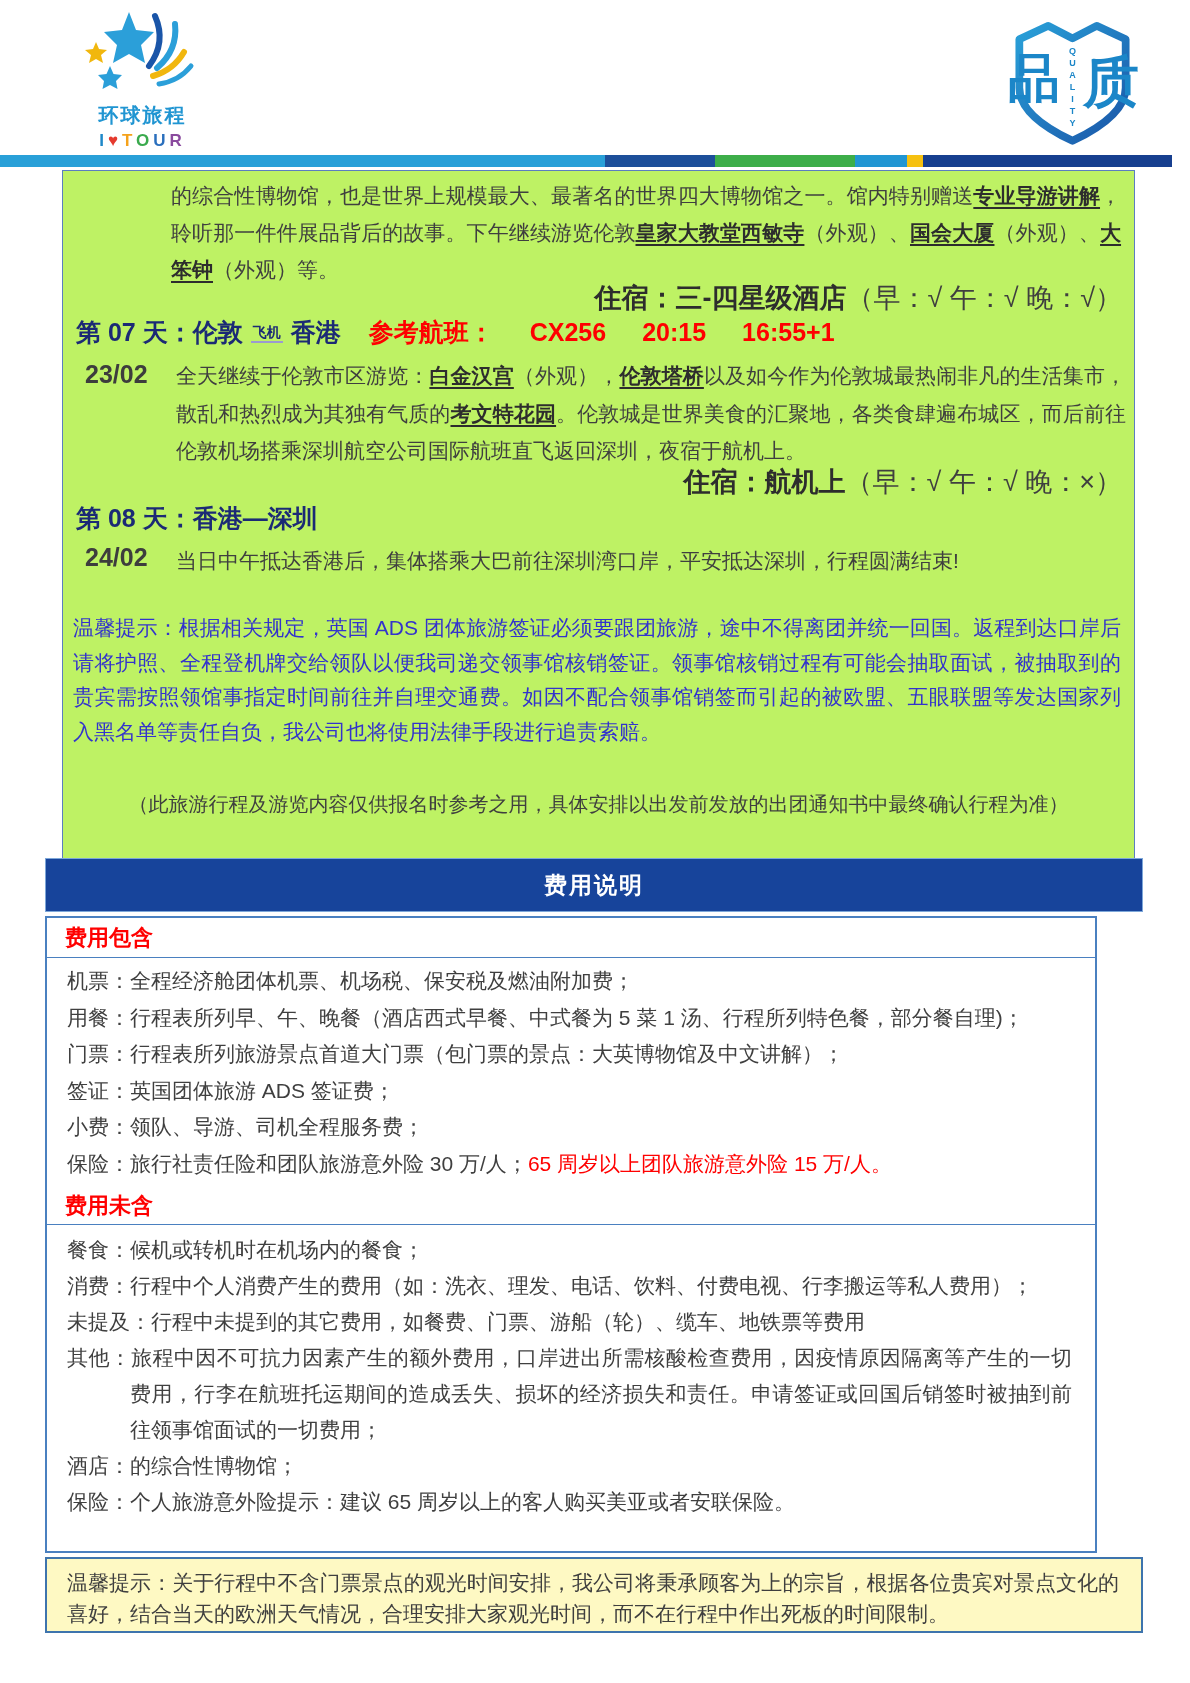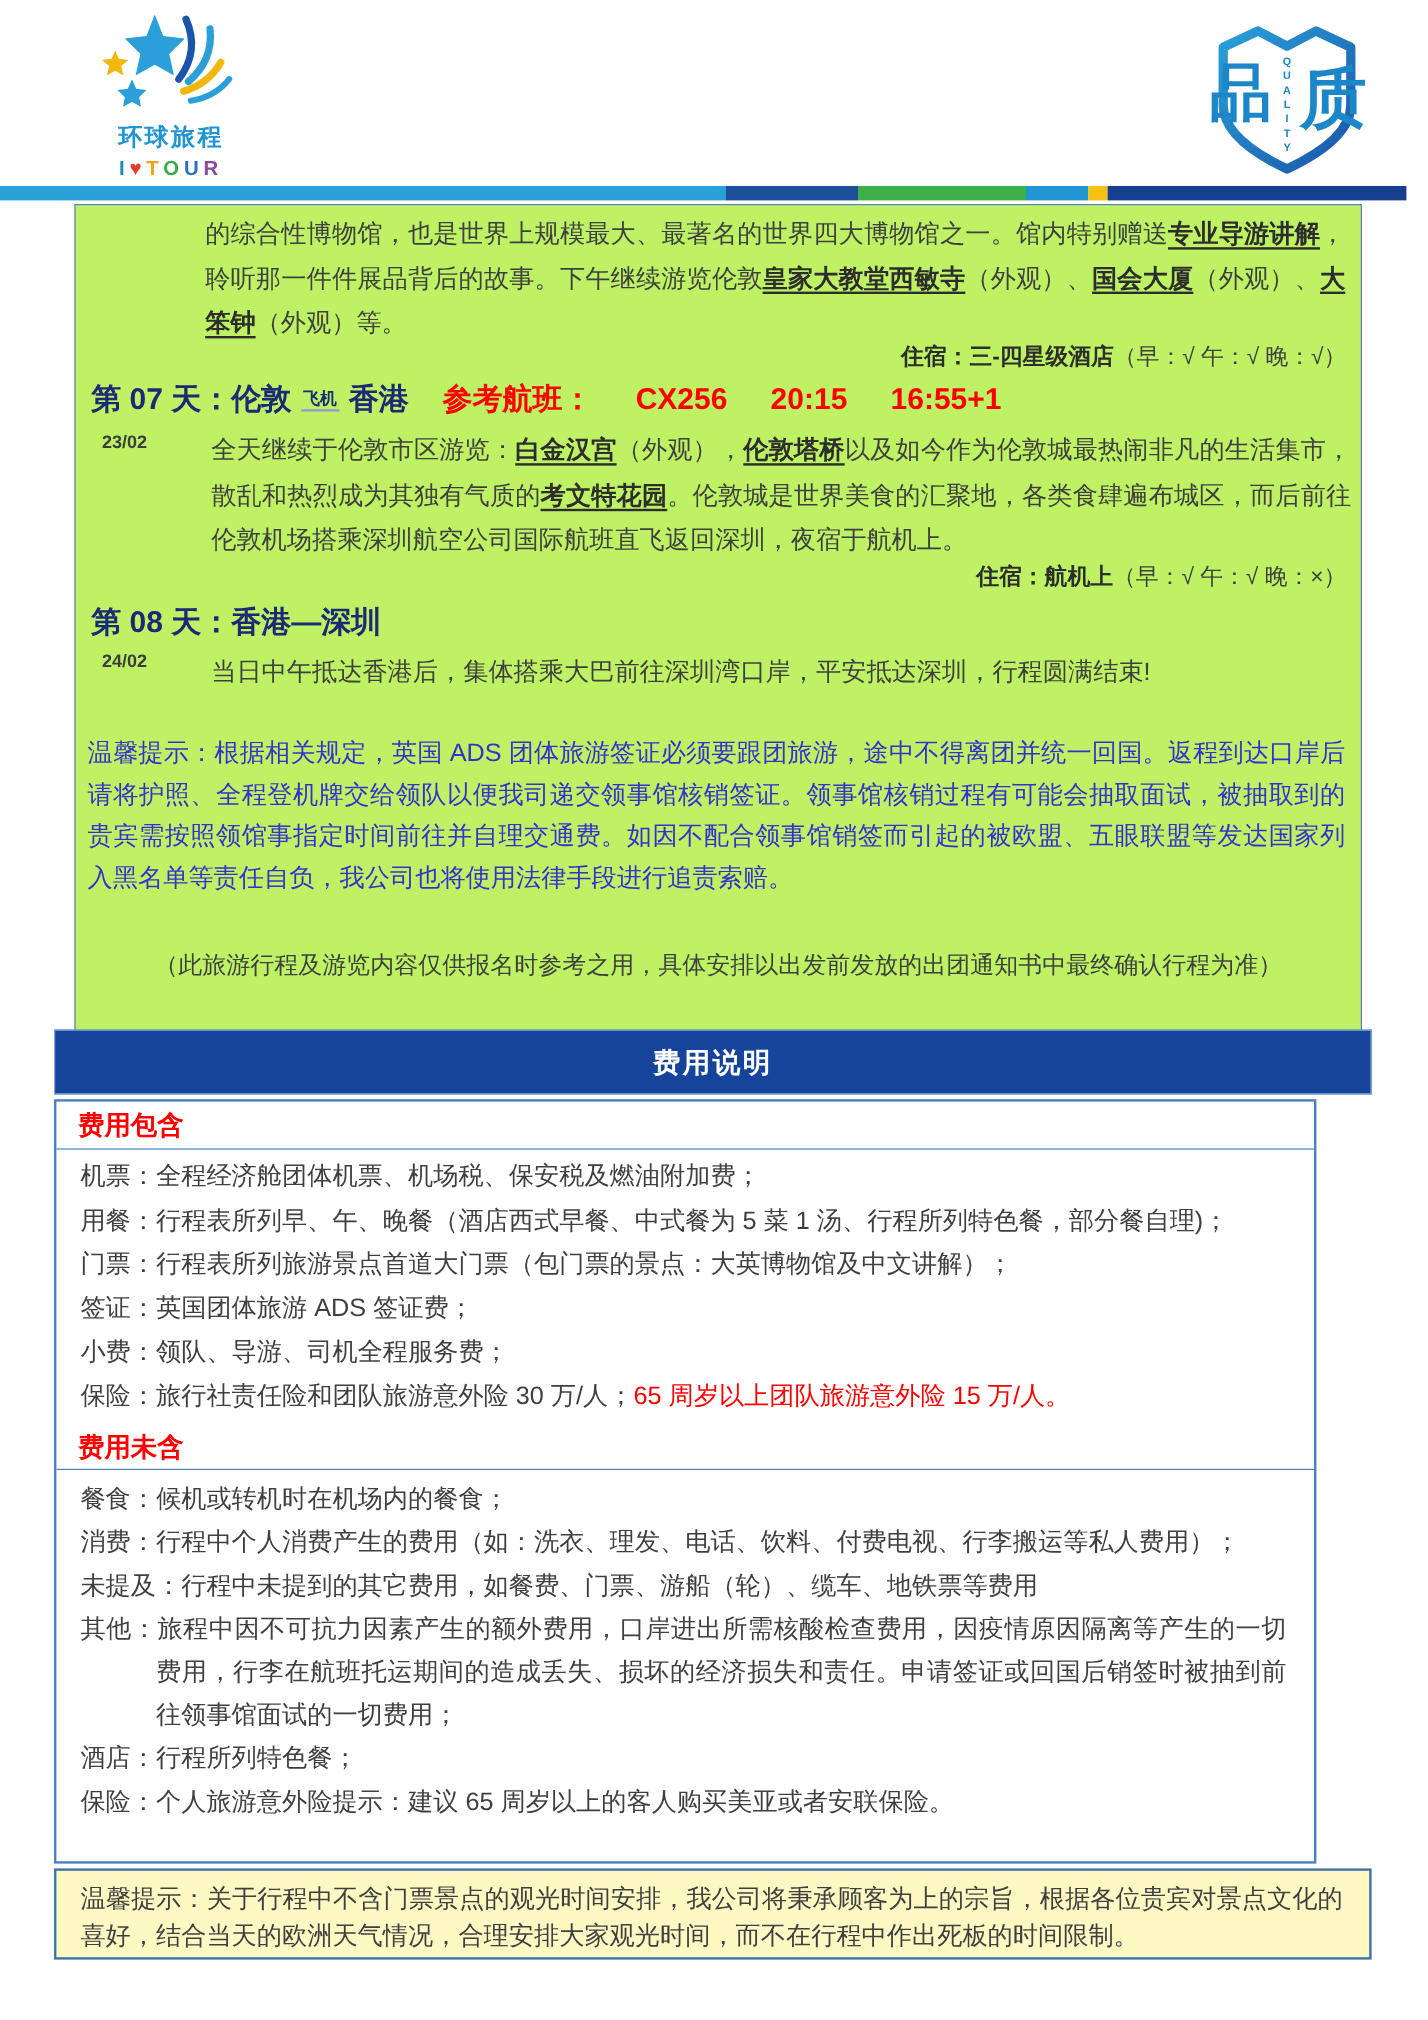--- a/index.html
+++ b/index.html
@@ -28,31 +28,31 @@
   
   .itinerary-box {
     position:absolute; left:62px; top:170px; width:1073px; height:726px;
     border:1px solid var(--box-border,#5b7ec0); border-bottom:3px solid #35609f; background:#bef264;
   }
   .itinerary-box p, .itinerary-box h2, .itinerary-box .date { position:absolute; }
   .intro   { left:108px; top:6px;  width:950px; font-size:21px; line-height:37px; text-align:justify; }
   .para    { left:113px; width:950px; font-size:21px; line-height:37.5px; text-align:justify; }
   .d7desc  { top:186px; }
   .d8desc  { top:371px; }
-  .stay    { right:12px; font-size:19px; line-height:24px; white-space:nowrap; }
+  .stay    { right:12px; font-size:27px; line-height:24px; white-space:nowrap; }
   .stay1   { top:115px; }
   .stay2   { top:299px;text-align:right; }
   .b       { font-weight:bold; color:#2d2d2d; }
   .day-head{ left:13px; font-size:25px; font-weight:bold; color:var(--heading-navy,#1b2a75); white-space:nowrap; }
   .day7pos { top:145px; }
   .day8pos { top:331px; }
   .via     { font-size:14px; margin:0 8px; padding:0 2px 1px 2px; border-bottom:2px solid #9b9bd0; vertical-align:4px; }
   .flight  { color:var(--red,#ff0000); margin-left:28px; }
   .fl      { margin-left:36px; }
-  .date    { left:22px; font-size:15px; font-weight:bold; color:var(--date-gray,#3d3d3d); }
+  .date    { left:22px; font-size:25px; font-weight:bold; color:var(--date-gray,#3d3d3d); }
   .d7      { top:189px; }
   .d8      { top:372px; }
   .notice  { left:10px; top:440px; width:1048px; font-size:21px; line-height:34.5px;
              text-align:justify; color:var(--notice-blue,#3333cc); }
   .disclaimer { left:0; top:620px; width:100%; text-align:center; font-size:20px; color:#3f3f3f; }
   .seg.bu  { font-weight:bold; color:#2d2d2d; text-decoration:underline; text-underline-offset:4px; }
   .seg.red { color:var(--red,#ff0000); }
   
   .fee-title {
     position:absolute; left:45px; top:858px; width:1098px; height:54px;
@@ -154,21 +154,21 @@
       <div class="fee-item"><span class="seg n">小费：领队、导游、司机全程服务费；</span></div>
       <div class="fee-item"><span class="seg n">保险：旅行社责任险和团队旅游意外险 30 万/人；</span><span class="seg red">65 周岁以上团队旅游意外险 15 万/人。</span></div>
     </div>
 
     <div class="fee-head exc2">费用未含</div>
     <div class="fee-list exc">
       <div class="fee-item"><span class="seg n">餐食：候机或转机时在机场内的餐食；</span></div>
       <div class="fee-item"><span class="seg n">消费：行程中个人消费产生的费用（如：洗衣、理发、电话、饮料、付费电视、行李搬运等私人费用）；</span></div>
       <div class="fee-item"><span class="seg n">未提及：行程中未提到的其它费用，如餐费、门票、游船（轮）、缆车、地铁票等费用</span></div>
       <div class="fee-item"><span class="seg n">其他：旅程中因不可抗力因素产生的额外费用，口岸进出所需核酸检查费用，因疫情原因隔离等产生的一切费用，行李在航班托运期间的造成丢失、损坏的经济损失和责任。申请签证或回国后销签时被抽到前往领事馆面试的一切费用；</span></div>
-      <div class="fee-item"><span class="seg n">酒店：行程所列特色餐；</span></div>
+      <div class="fee-item"><span class="seg n">酒店：的综合性博物馆；</span></div>
       <div class="fee-item"><span class="seg n">保险：个人旅游意外险提示：建议 65 周岁以上的客人购买美亚或者安联保险。</span></div>
     </div>
   </section>
 
   <section class="tip-box">
     <p>温馨提示：关于行程中不含门票景点的观光时间安排，我公司将秉承顾客为上的宗旨，根据各位贵宾对景点文化的喜好，结合当天的欧洲天气情况，合理安排大家观光时间，而不在行程中作出死板的时间限制。</p>
   </section>
 
 </div>
 

